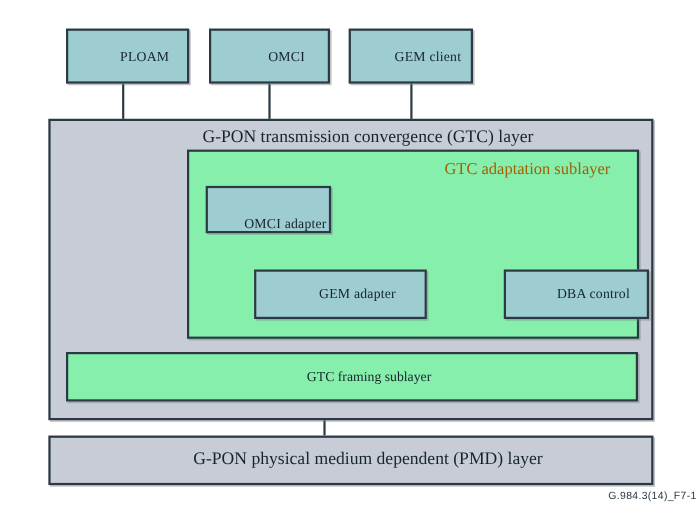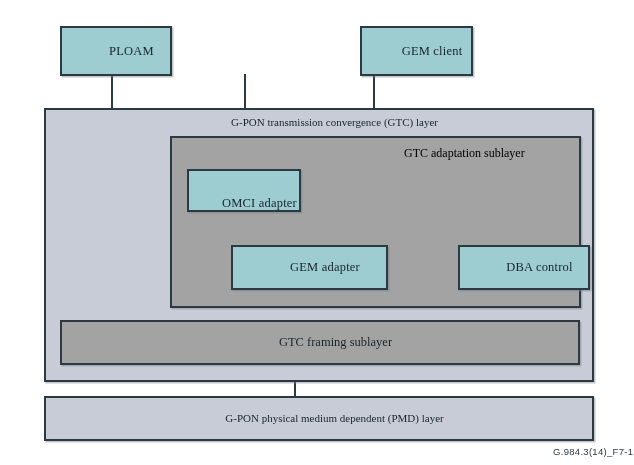--- a/index.html
+++ b/index.html
@@ -44,34 +44,34 @@
   
   .layer {
     background: #c8ccd6;
     border: 2px solid #2b3a42;
     box-shadow: 1.5px 1.5px 0 rgba(120,125,130,0.45);
     align-items: flex-start;
     justify-content: center;
   }
   .layer > .layer-label {
     margin-top: 6px;
-    font-size: 11px;
+    font-size: 16px;
     color: #16242c;
   }
 
   
   .sublayer {
-    background: #a3a3a3;
+    background: #86efac;
     border: 2px solid #2b3a42;
     box-shadow: 1.5px 1.5px 0 rgba(120,125,130,0.45);
   }
   .sublayer-label {
     position: absolute;
-    font-size: 12px;
-    color: #000000;
+    font-size: 15px;
+    color: #a16207;
     white-space: nowrap;
   }
 
   
   .conn-v {
     position: absolute;
     width: 2px;
     background: #2b3a42;
   }
 
@@ -100,22 +100,25 @@
   <div class="conn-v" style="left:303px; top:288px; height:34px;"></div>
 
   <div class="conn-v" style="left:513px; top:288px; height:34px;"></div>
 
   <div class="conn-v" style="left:294px; top:364px; height:32px;"></div>
 
   <div class="box block" style="left:60px; top:26px; width:112px; height:50px;">
     <span>PLOAM</span>
   </div>
 
+  <div class="box block" style="left:190px; top:26px; width:110px; height:50px;">
+    <span>OMCI</span>
+  </div>
 
-  <div class="box block" style="left:317px; top:26px; width:113px; height:50px;margin-left:43px;">
+  <div class="box block" style="left:317px; top:26px; width:113px; height:50px;">
     <span>GEM client</span>
   </div>
 
   <div class="box layer" style="left:44px; top:108px; width:550px; height:274px;">
     <span class="layer-label">G-PON transmission convergence (GTC) layer</span>
   </div>
 
   <div class="box sublayer" style="left:170px; top:136px; width:411px; height:172px;"></div>
   <span class="sublayer-label" style="left:404px; top:146px;">GTC adaptation sublayer</span>
 

